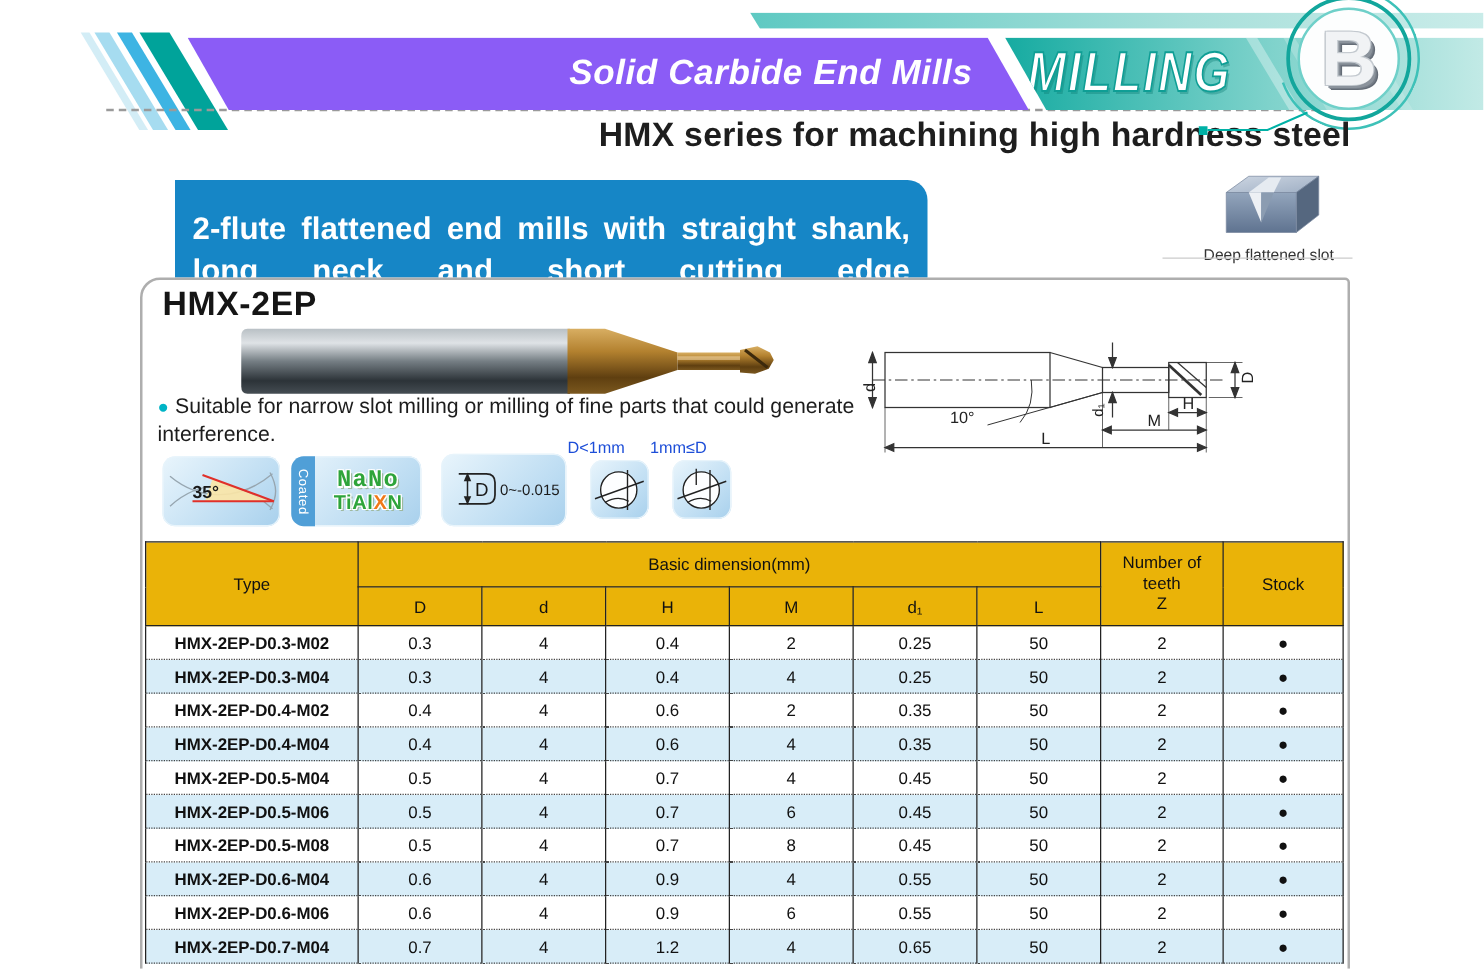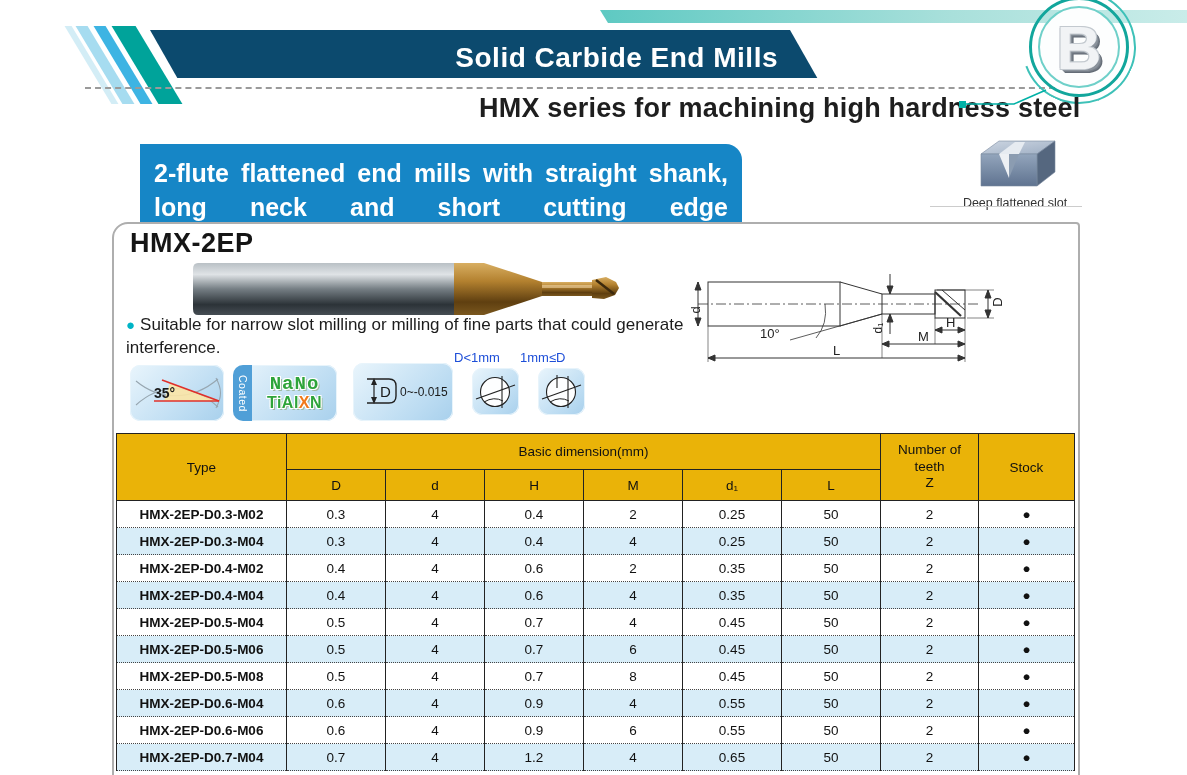--- a/index.html
+++ b/index.html
@@ -6,22 +6,22 @@
   body { font-family:"Liberation Sans", sans-serif; background:#fff; }
   .page { position:relative; width:1187px; height:775px; background:#fff; overflow:hidden; }
 
   
   .stripe { position:absolute; top:26px; height:78px; transform:skewX(31deg); }
   .dashed-rule { position:absolute; top:87px; left:85px; width:970px; border-top:2px dashed #9a9a9a; }
   .topbar { position:absolute; top:10px; left:600px; right:0; height:13px;
             background:linear-gradient(to right,#5ec9c2,#a9e0db 60%,#c9ece9);
             clip-path:polygon(0 0,100% 0,100% 100%,8px 100%); }
   .banner { position:absolute; top:30px; left:150px; right:0; height:58px; }
-  .banner-dark { position:absolute; left:0; top:0; width:673px; height:48px; background:#0c4a6e;
-                 clip-path:polygon(0 0,640px 0,673px 58px,33px 58px); }
+  .banner-dark { position:absolute; left:0; top:0; width:673px; height:58px; background:#8b5cf6;
+                 clip-path:polygon(0 0,640px 0,673px 58px,33px 58px);font-style:italic; }
   .banner-title { position:absolute; right:45px; top:12px; color:#fff; font-size:28px; font-weight:bold; letter-spacing:.5px; }
   .banner-light { position:absolute; left:654px; top:0; right:0; height:58px;
                   background:linear-gradient(to right,#16aba1,#7ed2cb 55%,#c2eae6);
                   clip-path:polygon(0 0,100% 0,100% 100%,33px 100%); }
   .streak { position:absolute; top:0; height:58px; width:9px; background:rgba(255,255,255,.35); transform:skewX(31deg); }
   .milling { position:absolute; left:18px; top:2px; font-size:45px; font-weight:900; font-style:italic;
              color:#fff; letter-spacing:2px; transform:scaleX(.82); transform-origin:left center;
              -webkit-text-stroke:1.5px #0f9e95;
              text-shadow:2px 2px 0 rgba(10,120,112,.35); white-space:nowrap; }
 
@@ -34,21 +34,21 @@
   .badge .letter { position:absolute; inset:0; display:flex; align-items:center; justify-content:center;
                    font-size:62px; font-weight:900; color:#f1f3f5;
                    text-shadow:-1px -1px 0 #c3c9cf,1px -1px 0 #c3c9cf,-1px 1px 0 #c3c9cf,
                                2px 2px 0 #8b939c,3px 3px 0 #767e88,4px 4px 0 #646c76; }
 
   .subtitle { position:absolute; left:479px; top:93px; font-size:27px; font-weight:800; color:#1e1e1e; letter-spacing:.2px; }
   .subtitle-connector { position:absolute; left:958px; top:88px; }
 
   
   .title-box { position:absolute; left:140px; top:144px; width:602px; height:78px; background:#1686c6;
-               border-radius:0 16px 0 0; padding:12px 14px 0 14px; color:#fff; font-size:25px; font-weight:bold;
+               border-radius:0 16px 0 0; padding:22px 14px 0 14px; color:#fff; font-size:25px; font-weight:bold;
                line-height:1.37; text-align:justify; text-align-last:justify; }
 
   
   .slot-wrap { position:absolute; left:950px; top:136px; width:130px; text-align:center; }
   .slot-label { font-size:12.5px; color:#333; margin-top:2px; }
   .slot-rule { position:absolute; left:930px; top:206px; width:152px; height:1px; background:#cccccc; }
 
   
   .card { position:absolute; left:112px; top:222px; width:968px; height:560px; background:#fff;
           border:2px solid #aeaeae; border-radius:16px 4px 0 0; }
@@ -91,20 +91,26 @@
 
   <div class="stripe" style="left:88px; width:7px; background:#d3edf6;"></div>
   <div class="stripe" style="left:99px; width:12px; background:#a6dcf0;"></div>
   <div class="stripe" style="left:117px; width:12px; background:#3db4e3;"></div>
   <div class="stripe" style="left:135px; width:24px; background:#00a39a;"></div>
 
   <div class="dashed-rule"></div>
   <div class="topbar"></div>
 
   <div class="banner">
+    <div class="banner-light">
+      <div class="streak" style="left:210px;"></div>
+      <div class="streak" style="left:240px; opacity:.6;"></div>
+      <div class="streak" style="left:300px; opacity:.45;"></div>
+      <div class="milling">MILLING</div>
+    </div>
     <div class="banner-dark">
       <div class="banner-title">Solid Carbide End Mills</div>
     </div>
   </div>
 
   <div class="badge">
     <div class="ring1"></div>
     <div class="ring2"></div>
     <div class="ring3"></div>
     <div class="letter">B</div>

